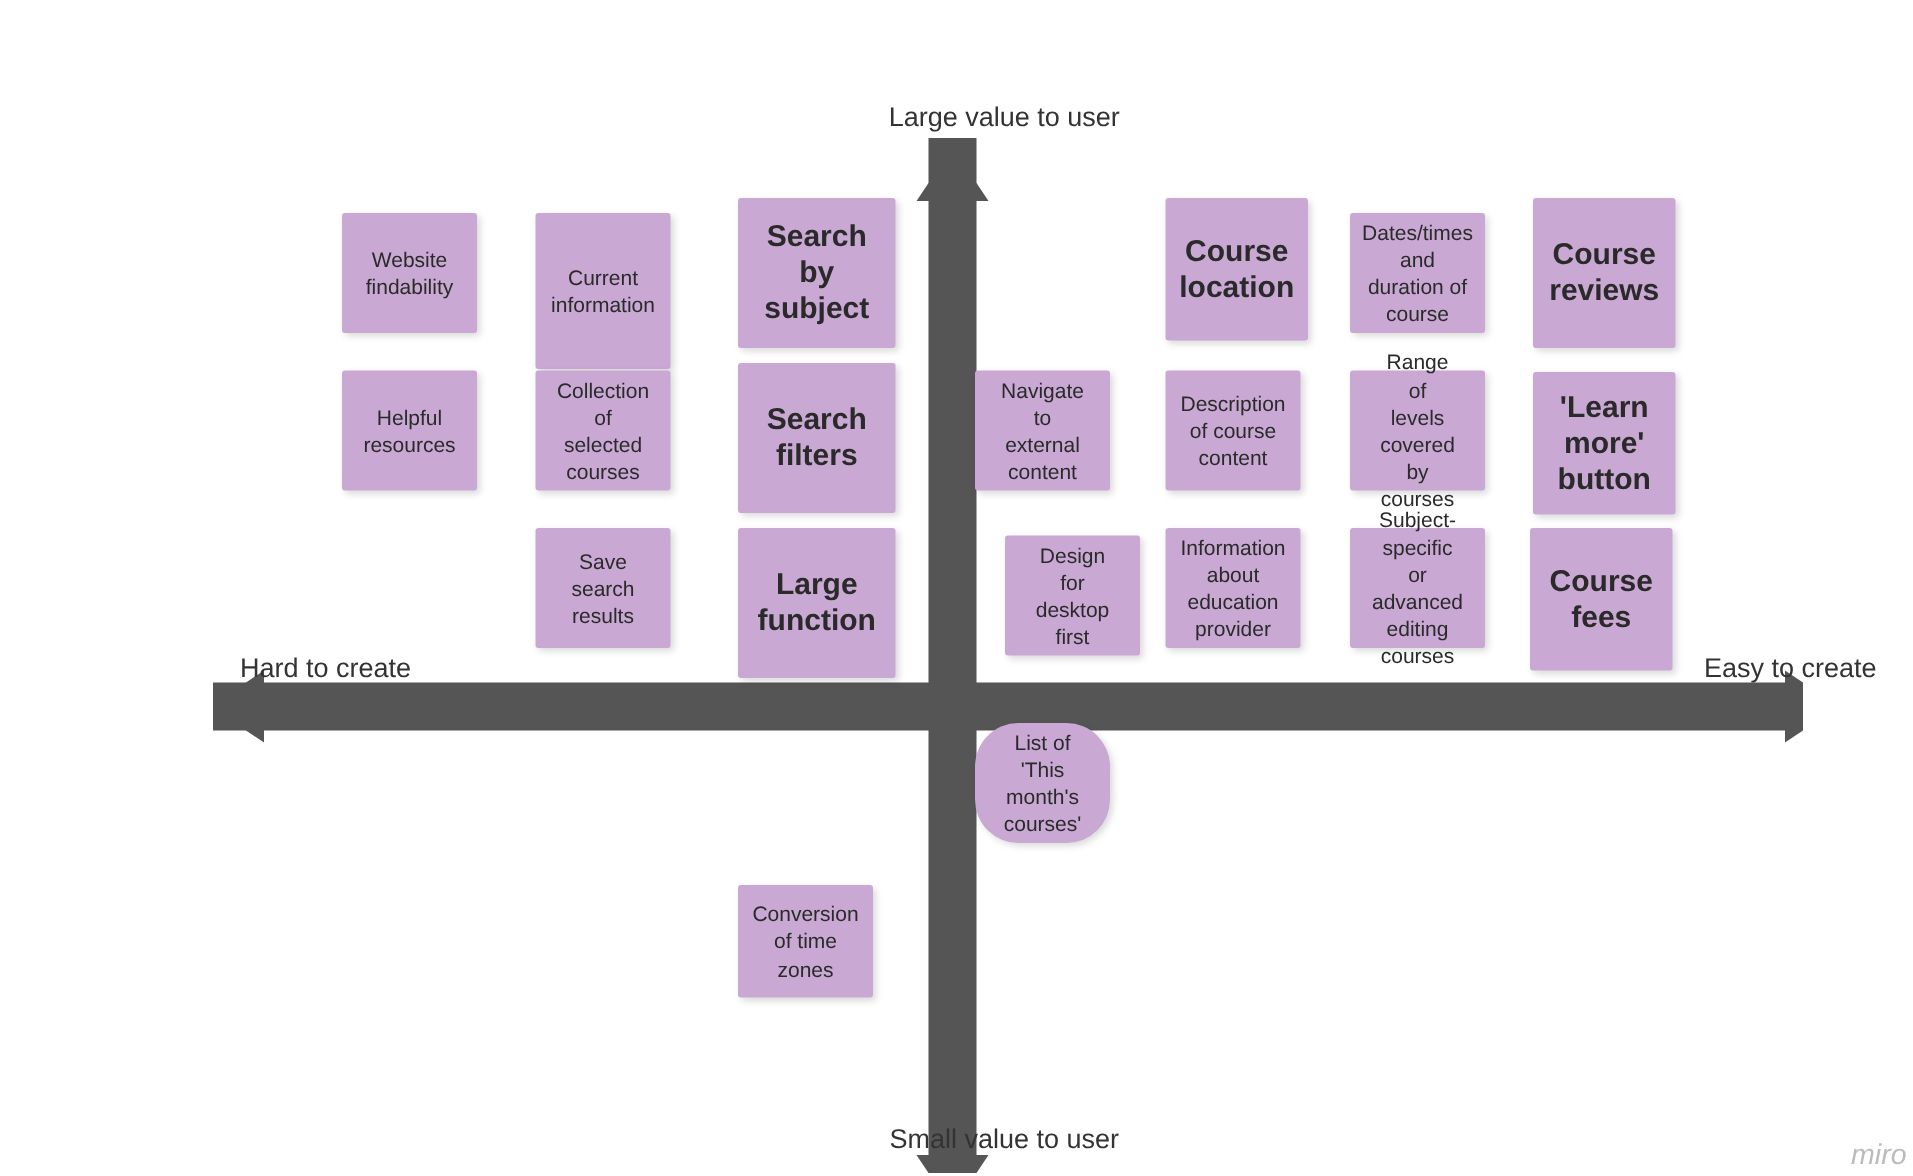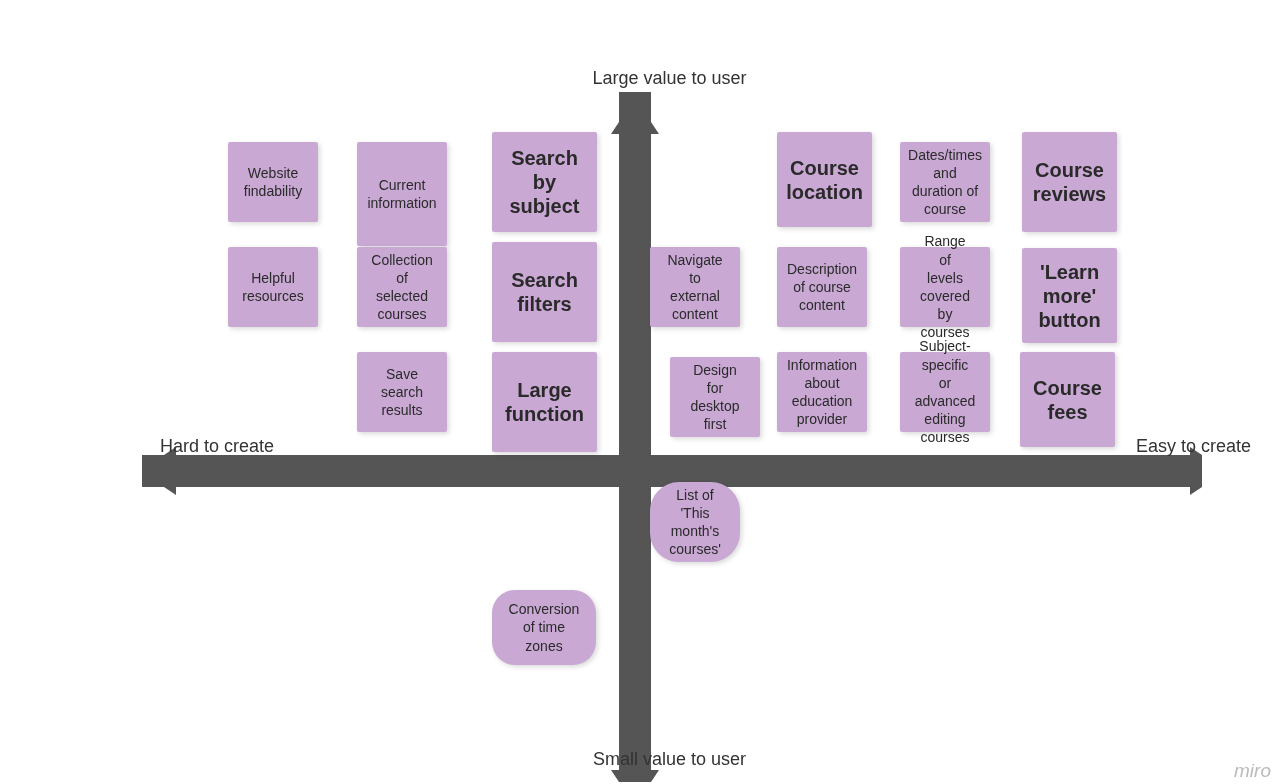--- a/index.html
+++ b/index.html
@@ -192,16 +192,16 @@
     </div>
     <div class="sticky medium" style="left: 745px; top: 320px; width: 90px; height: 80px;">
       <span>Information about education provider</span>
     </div>
     <div class="sticky large" style="left: 948px; top: 320px; width: 95px; height: 95px; margin-left: 40px;">
       <span>Course fees</span>
     </div>
     <div class="sticky medium" style="left: 618px; top: 450px; width: 90px; height: 80px; border-radius: 29px;">
       <span>List of 'This month's courses'</span>
     </div>
-    <div class="sticky medium" style="left: 460px; top: 558px; width: 104px; height: 75px; border-radius: 23px;">
+    <div class="sticky medium" style="left: 460px; top: 558px; width: 90px; height: 75px;">
       <span>Conversion of time zones</span>
     </div>
   </div>
 
 </body></html>

